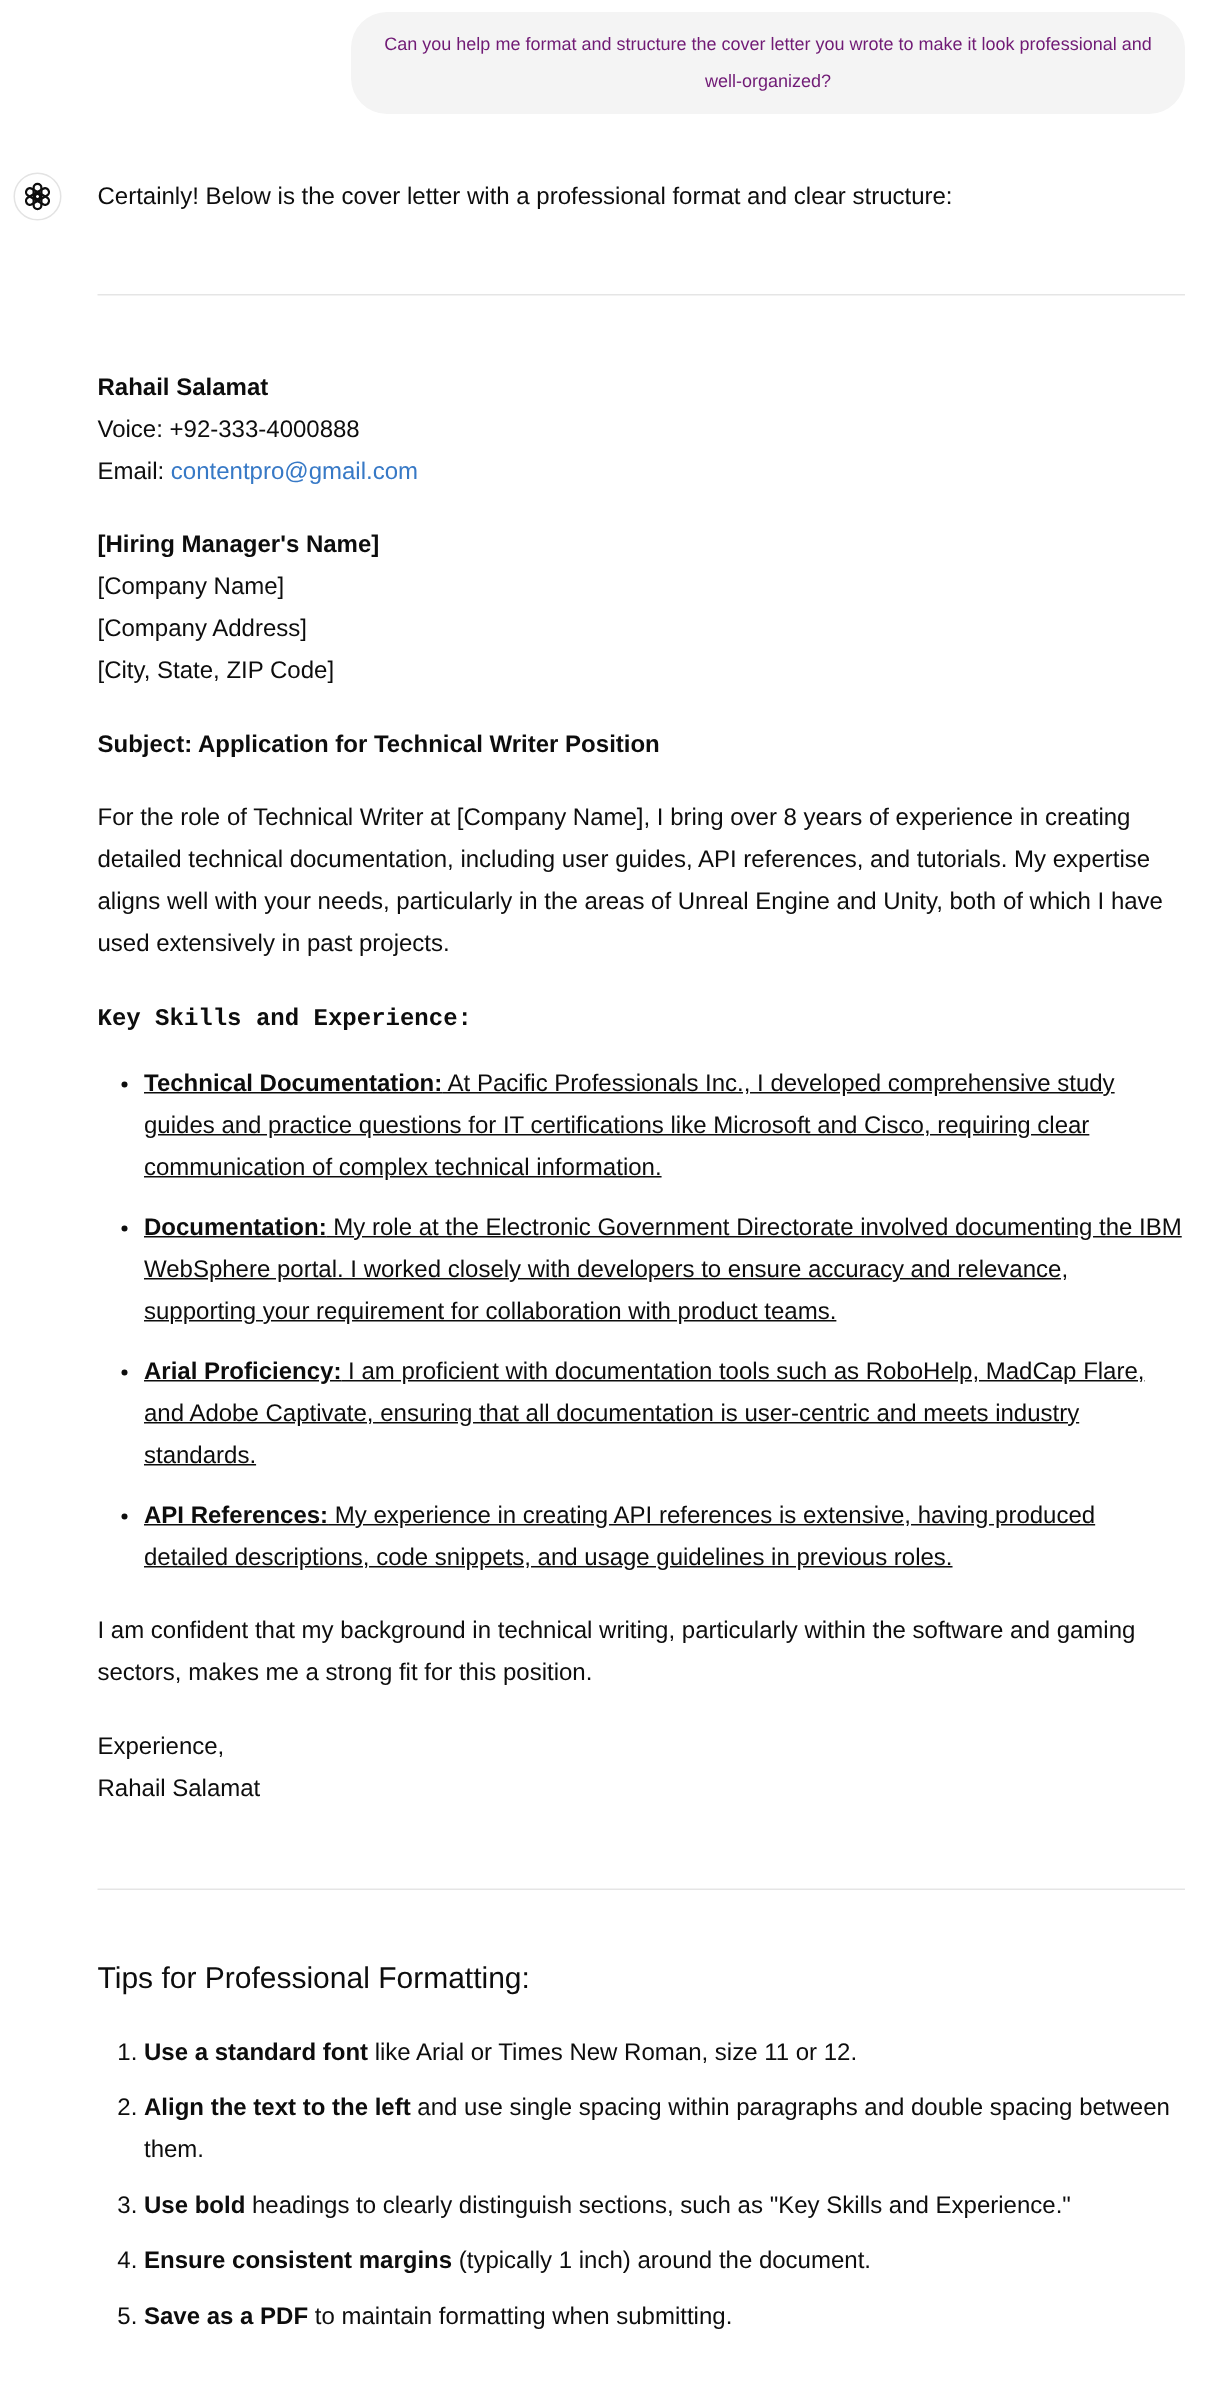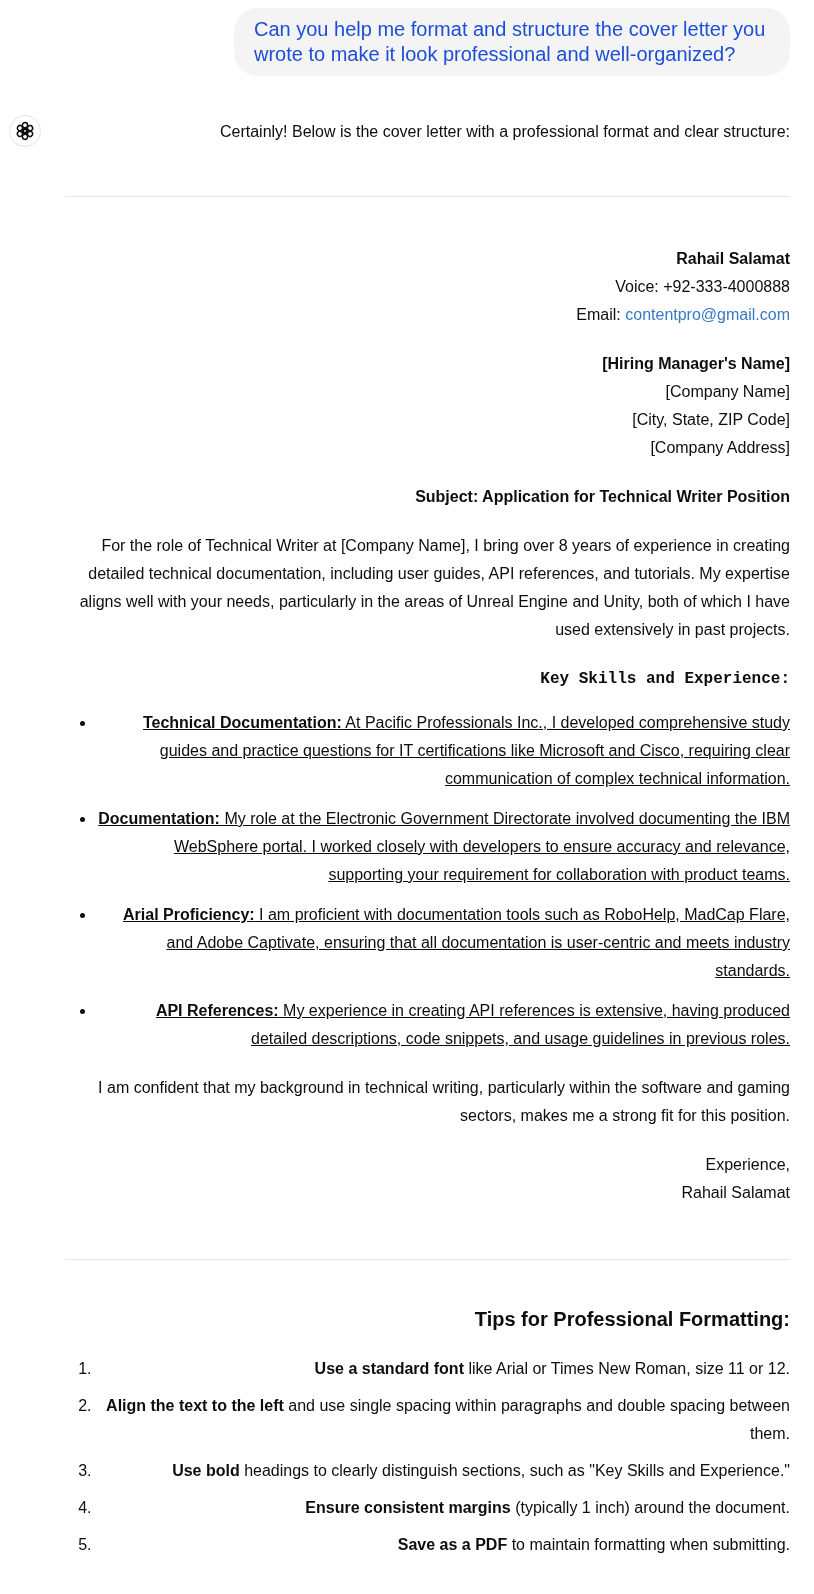--- a/index.html
+++ b/index.html
@@ -12,27 +12,28 @@
   }
   .page { width: 814px; min-height: 1594px; padding-top: 8px; }
 
   
   .user-row { display: flex; justify-content: flex-end; padding: 0 24px; }
   .user-bubble {
     background: #f4f4f4;
     border-radius: 24px;
     padding: 9px 20px;
     max-width: 556px;
-    font-size: 20px;
+    font-size: 12px;
     line-height: 25px;
-    color: #1d4ed8;
+    color: #701a75;
+    text-align: center;
   }
 
   
-  .assistant-row { display: flex; align-items: flex-start; margin-top: 42px; padding: 0 24px 0 9px; text-align: right; }
+  .assistant-row { display: flex; align-items: flex-start; margin-top: 42px; padding: 0 24px 0 9px; }
   .avatar {
     flex: 0 0 32px;
     width: 32px; height: 32px;
     border: 1px solid #e3e3e3;
     border-radius: 50%;
     display: flex; align-items: center; justify-content: center;
     background: #ffffff;
     margin-top: -3px;
   }
   .assistant-content { flex: 1; margin-left: 24px; font-size: 16px; line-height: 28px; }
@@ -50,21 +51,21 @@
   .para:last-child { margin-bottom: 0; }
   .bold { font-weight: 700; }
   .line { line-height: 28px; }
 
   a.link { color: #3779c6; text-decoration: none; cursor: pointer; }
 
   ul.skills { margin: 16px 0 21px 0; padding-left: 31px; }
   ul.skills li { margin-bottom: 12px; line-height: 28px; text-decoration: underline; }
   ul.skills li:last-child { margin-bottom: 0; }
 
-  .tips-heading { font-size: 20px; font-weight: 700; margin: 0 0 23px 0; line-height: 26px; }
+  .tips-heading { font-size: 20px; font-weight: 400; margin: 0 0 23px 0; line-height: 26px; }
   ol.tips { margin: 0; padding-left: 31px; }
   ol.tips li { margin-bottom: 9px; line-height: 28px; }
   ol.tips li:last-child { margin-bottom: 0; }
 </style>
 </head>
 <body>
 
 <div class="page">
 
   <div class="user-row">
@@ -95,22 +96,22 @@
 
       <div class="para">
         <div class="line bold">Rahail Salamat</div>
         <div class="line">Voice: +92-333-4000888</div>
         <div class="line"><span>Email: </span><a class="link" href="#">contentpro@gmail.com</a></div>
       </div>
 
       <div class="para">
         <div class="line bold">[Hiring Manager's Name]</div>
         <div class="line">[Company Name]</div>
+        <div class="line">[Company Address]</div>
         <div class="line">[City, State, ZIP Code]</div>
-        <div class="line">[Company Address]</div>
       </div>
 
       <div class="para bold">Subject: Application for Technical Writer Position</div>
 
       <p class="para">For the role of Technical Writer at [Company Name], I bring over 8 years of experience in creating detailed technical documentation, including user guides, API references, and tutorials. My expertise aligns well with your needs, particularly in the areas of Unreal Engine and Unity, both of which I have used extensively in past projects.</p>
 
       <div class="para bold" style="margin-bottom:16px;font-family:Liberation Mono, monospace;">Key Skills and Experience:</div>
 
       <ul class="skills">
         <li><strong>Technical Documentation:</strong><span> At Pacific Professionals Inc., I developed comprehensive study guides and practice questions for IT certifications like Microsoft and Cisco, requiring clear communication of complex technical information.</span></li>

